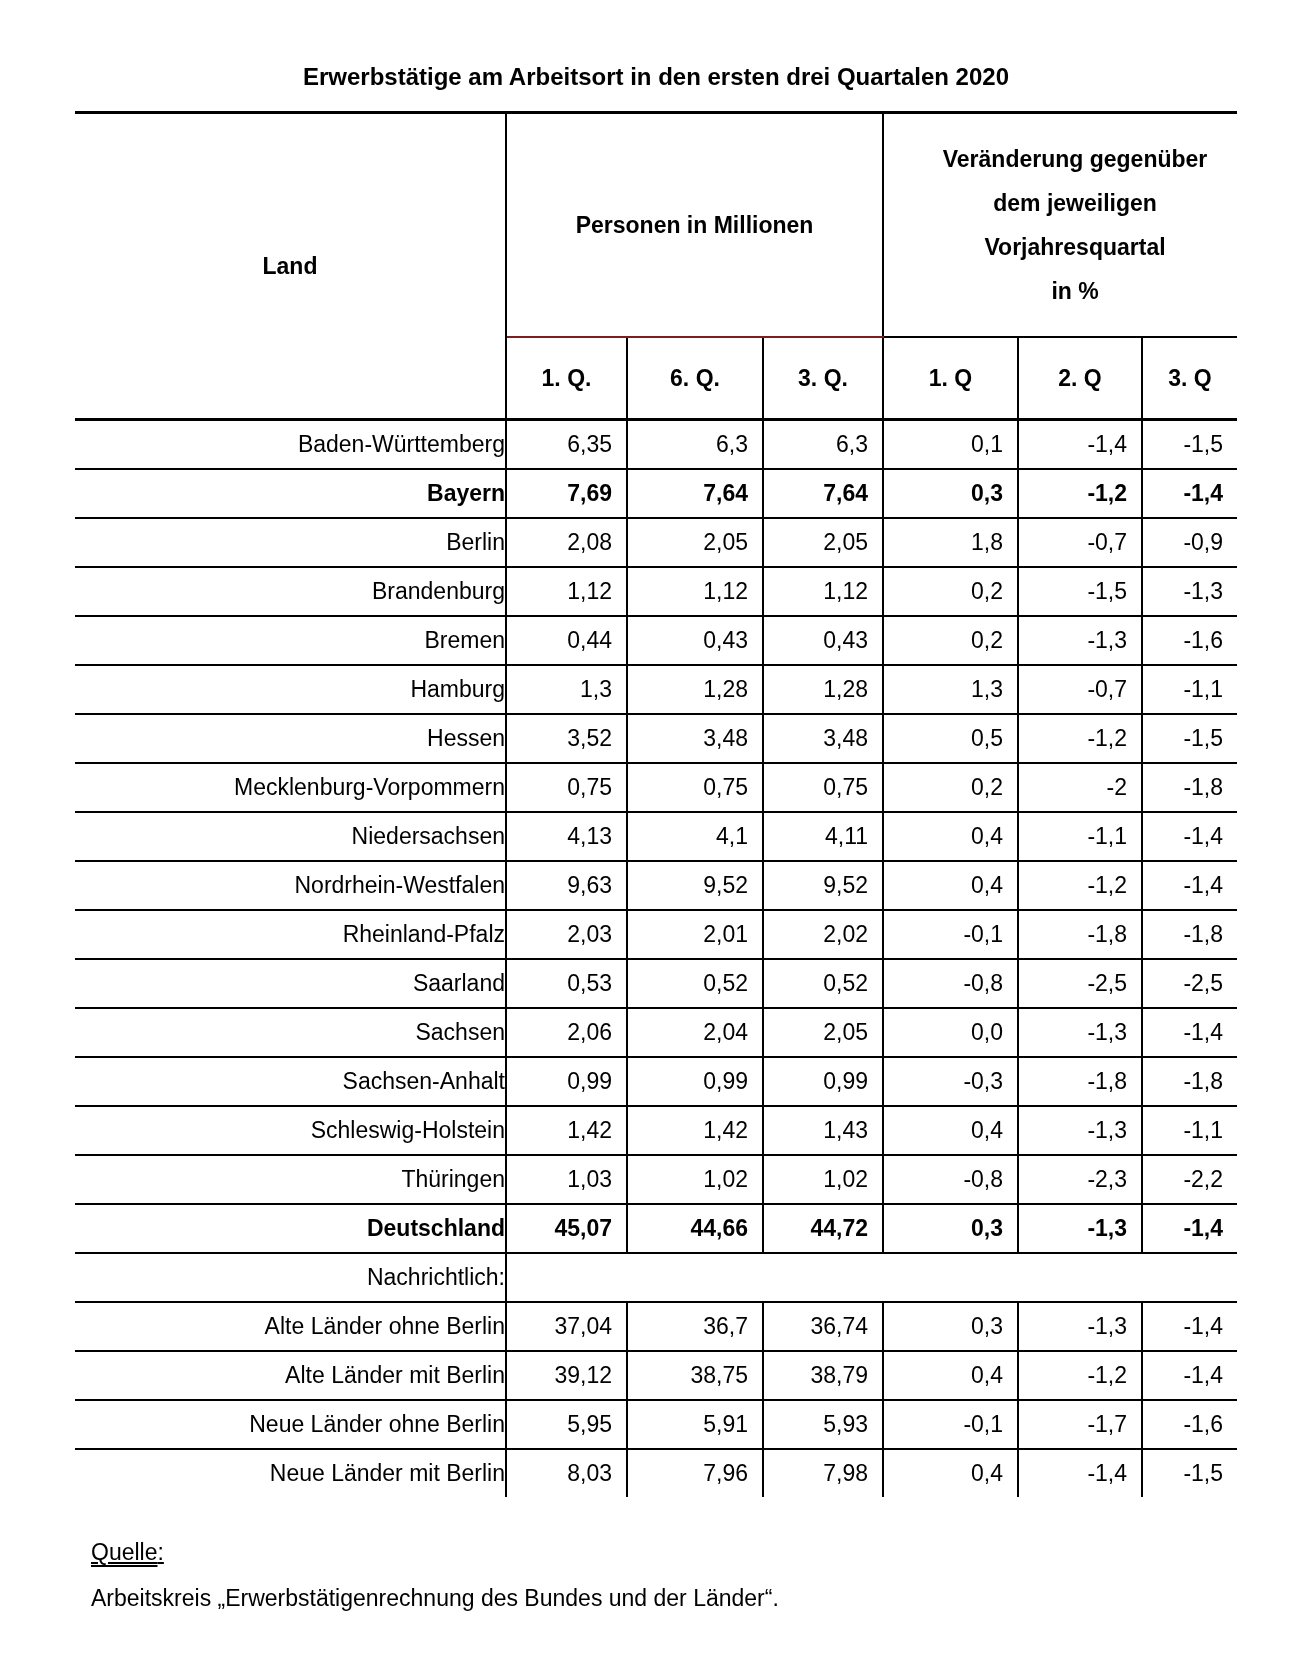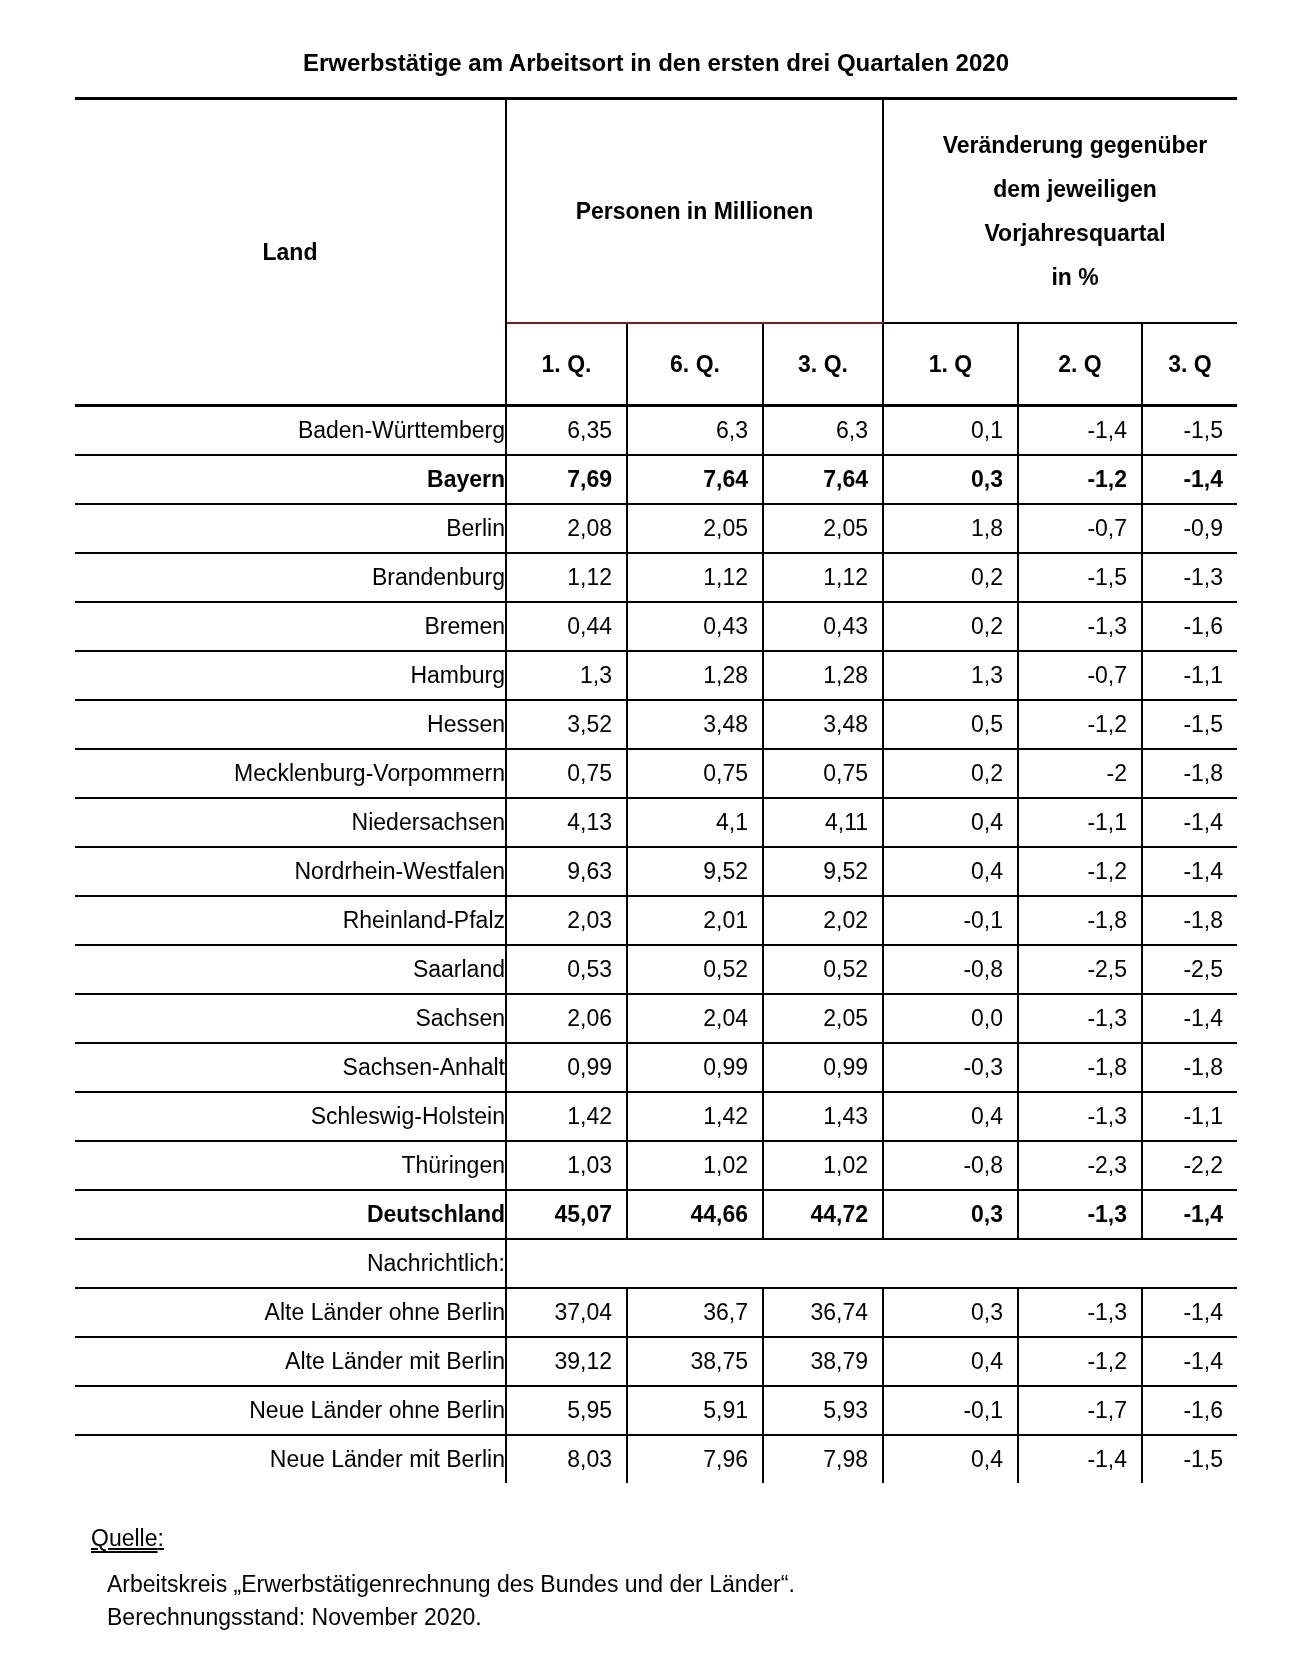--- a/index.html
+++ b/index.html
@@ -2,21 +2,21 @@
 <html><head>
 <meta charset="utf-8">
 <style>
   html, body { margin: 0; padding: 0; }
   body {
     width: 1292px; height: 1663px;
     background: #ffffff; color: #000000;
     font-family: "Liberation Sans", sans-serif;
     position: relative;
   }
-  .page { position: absolute; left: 75px; top: 0; width: 1162px; }
+  .page { position: absolute; left: 75px; top: 14px; width: 1162px; }
 
   .title {
     margin-top: 49px;
     text-align: center;
     font-size: 24px;
     font-weight: bold;
     white-space: nowrap;
   }
 
   table.data-table {
@@ -52,21 +52,21 @@
   td.land { text-align: right; padding-left: 18px; }
   td.land.indent { padding-left: 40px; }
   td.num { text-align: right; padding-right: 14px; }
   td.merged { border-right: none; }
   tr.bold td { font-weight: bold; }
 
   
   .footer { margin-top: 42px; padding-left: 16px; font-size: 23px; }
   .quelle { margin-bottom: 16px; text-decoration: underline; }
   .ul { text-decoration: underline; text-decoration-thickness: 2px; text-underline-offset: 5px; }
-  .src-line { line-height: 33px; margin-left: 16px; }
+  .src-line { line-height: 33px; }
 </style>
 </head>
 <body>
 
 <div class="page">
 
   <div class="title">Erwerbstätige am Arbeitsort in den ersten drei Quartalen 2020</div>
 
   <table class="data-table">
     <colgroup>
@@ -291,16 +291,15 @@
     <td class="num">0,4</td>
     <td class="num">-1,4</td>
     <td class="num">-1,5</td>
   </tr>
       </tbody>
   </table>
 
   <div class="footer">
     <div class="quelle"><span class="ul">Quelle</span><span>:</span></div>
     <div class="src-line">Arbeitskreis „Erwerbstätigenrechnung des Bundes und der Länder“.</div>
-    <div class="src-line">Berechnungsstand: November 2020.</div>
   </div>
 
 </div>
 
 </body></html>

